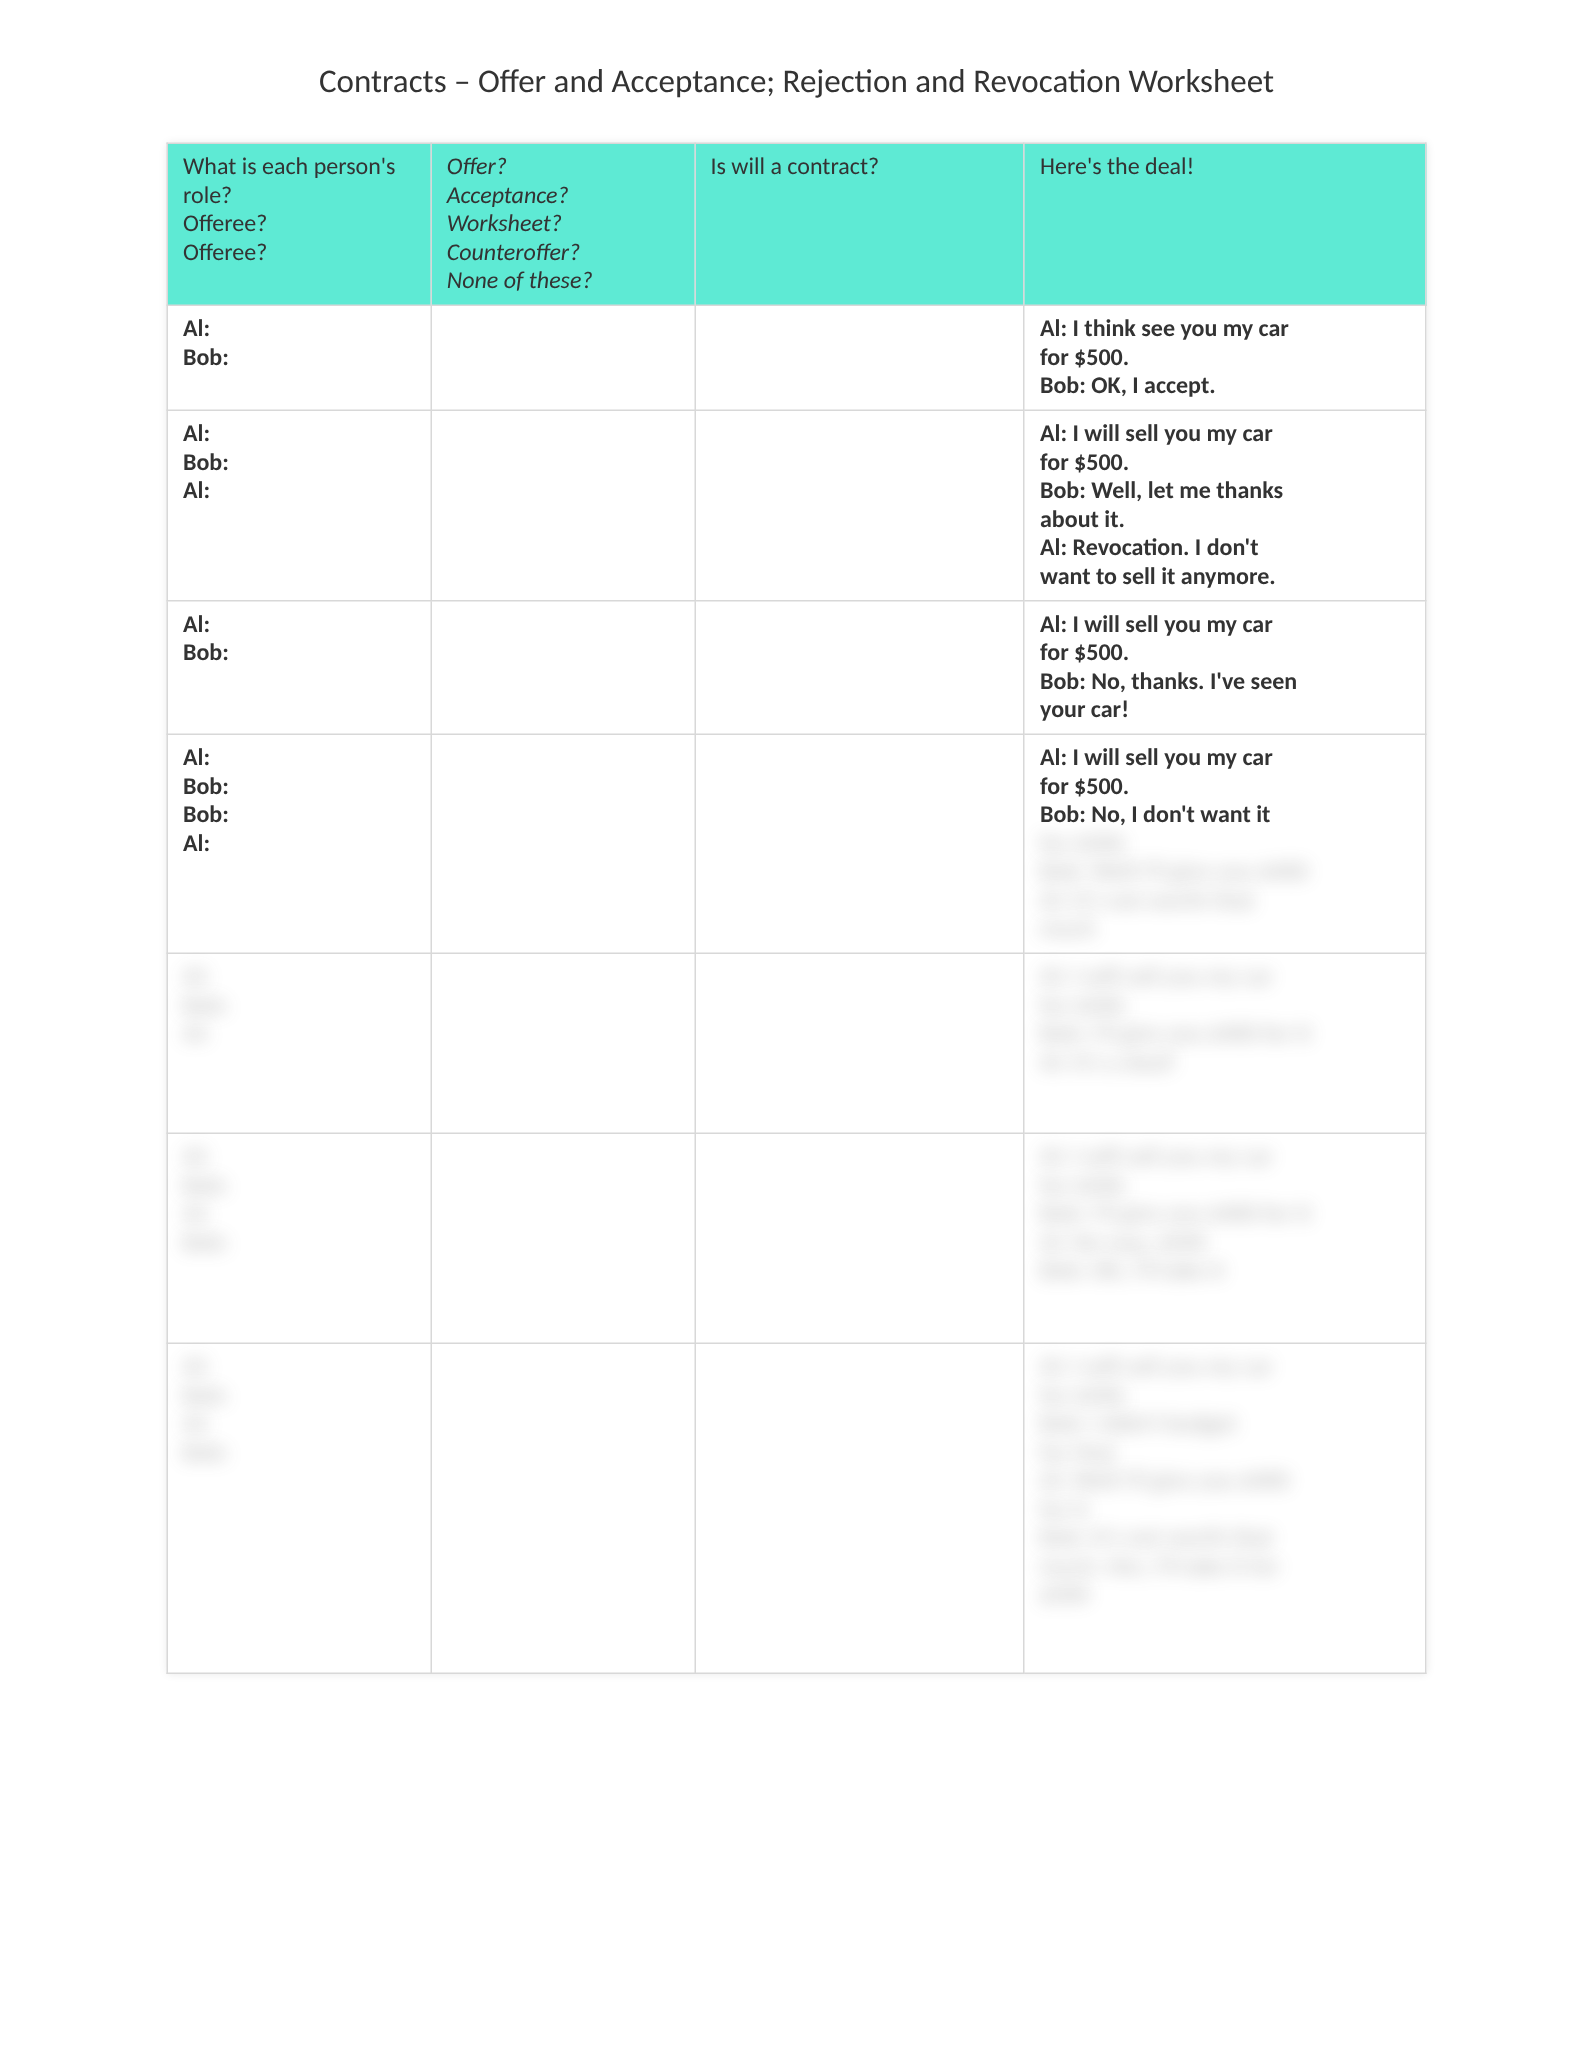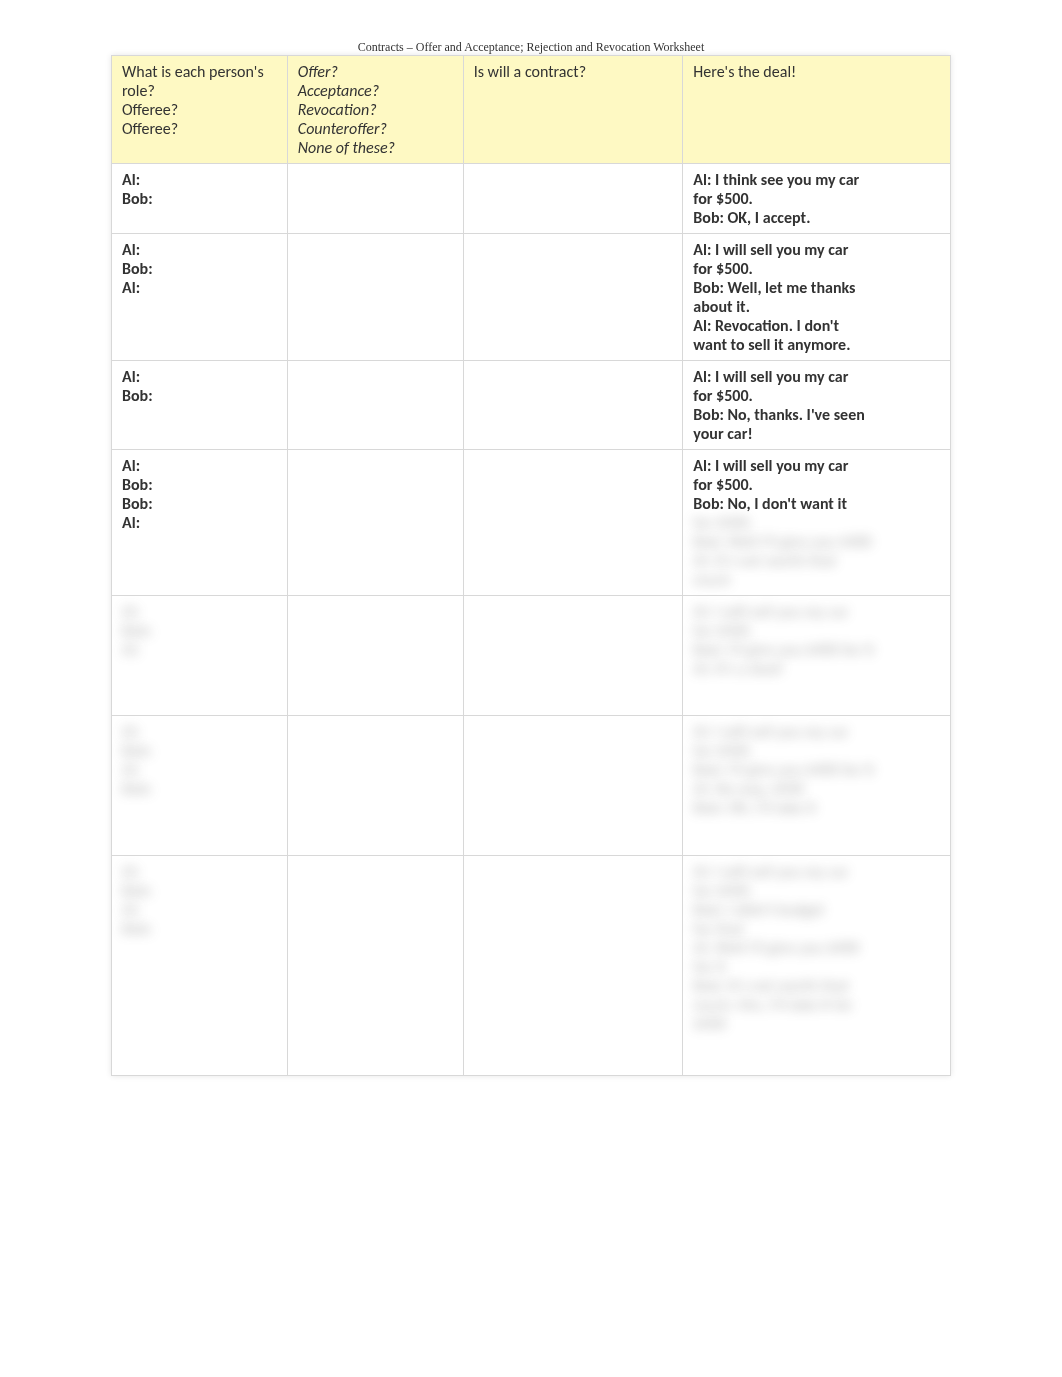--- a/index.html
+++ b/index.html
@@ -9,44 +9,44 @@
     }
     body {
       font-family: Calibri, 'Segoe UI', Arial, sans-serif;
       background: #ffffff;
       width: 1062px;
       height: 1377px;
       padding: 40px 0 0 0;
     }
     .page-title {
       text-align: center;
-      font-size: 12px;
+      font-size: 22px;
       color: #333333;
+      margin-bottom: 28px;
       font-weight: 400;
-      font-family: Liberation Serif, serif;
     }
     .worksheet-table {
       margin: 0 auto;
       border-collapse: collapse;
       width: 840px;
       box-shadow: 0 0 6px rgba(0,0,0,0.1);
     }
     .worksheet-table th,
     .worksheet-table td {
       border: 1px solid #d8d8d8;
       padding: 6px 10px;
       vertical-align: top;
       font-size: 16px;
       color: #333333;
       font-weight: 700;
       text-align: left;
       background: #ffffff;
     }
     .worksheet-table th {
-      background: #fef9c3;
+      background: #5eead4;
       font-weight: 400;
     }
     .col1 { width: 176px; }
     .col2 { width: 176px; font-style: italic; }
     .col3 { width: 220px; }
     .col4 { width: 268px; }
     .multiline span { display: block; }
     .extra { height: 120px; }
     .extra2 { height: 140px; }
     .extra3 { height: 220px; }
@@ -67,21 +67,21 @@
     <tr>
       <th class="col1 multiline">
         <span>What is each person's</span>
         <span>role?</span>
         <span>Offeree?</span>
         <span>Offeree?</span>
       </th>
       <th class="col2 multiline">
         <span>Offer?</span>
         <span>Acceptance?</span>
-        <span>Revocation?</span>
+        <span>Worksheet?</span>
         <span>Counteroffer?</span>
         <span>None of these?</span>
       </th>
       <th class="col3">Is will a contract?</th>
       <th class="col4">Here's the deal!</th>
     </tr>
   </thead>
   <tbody>
 
     <tr>

